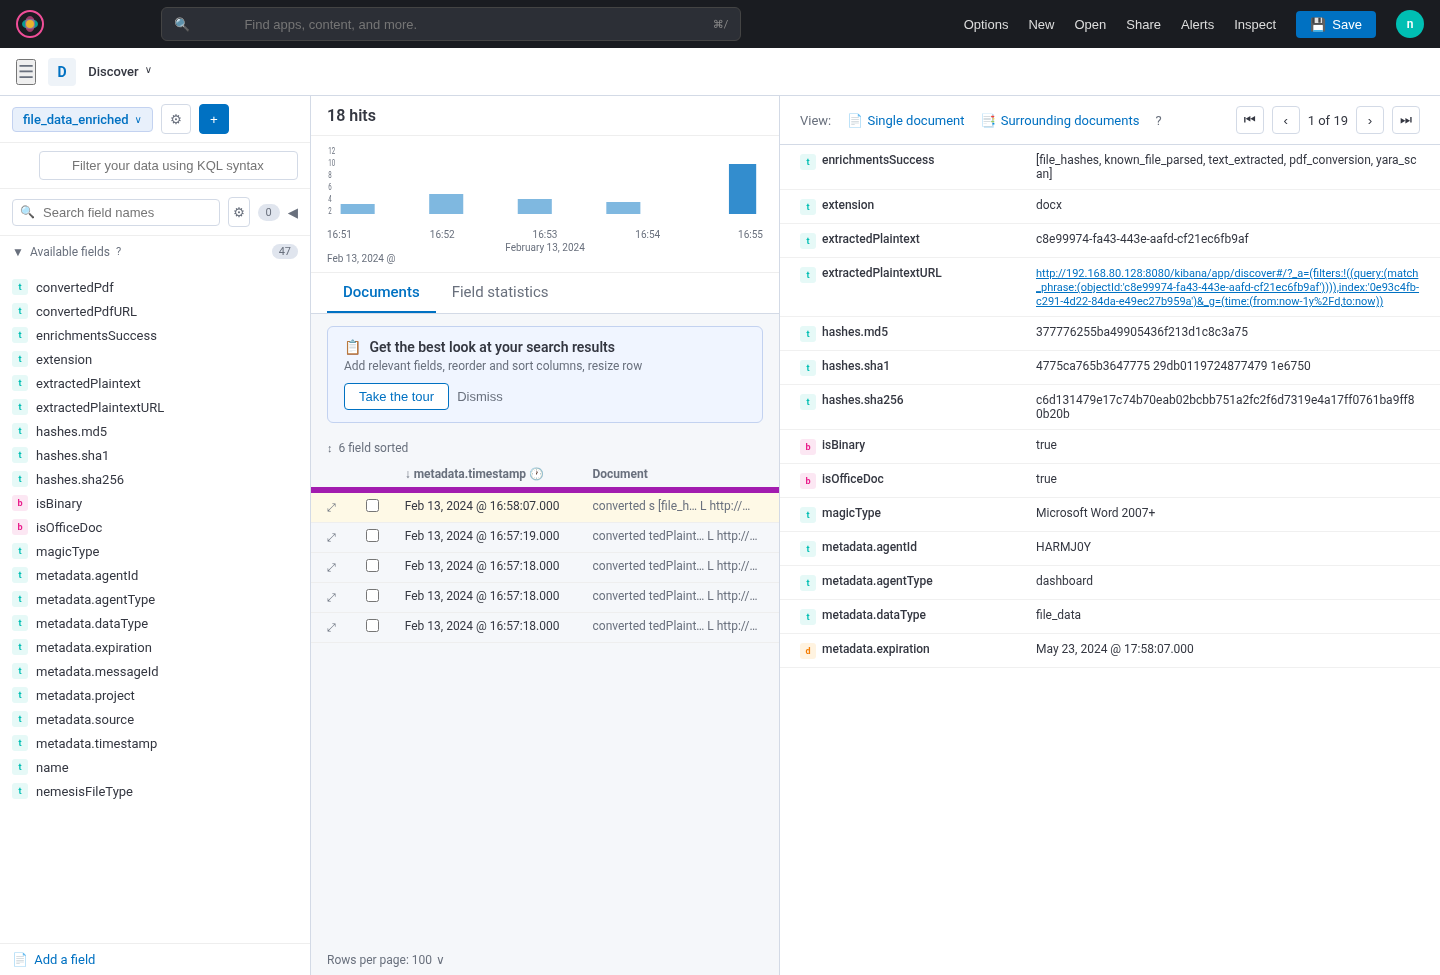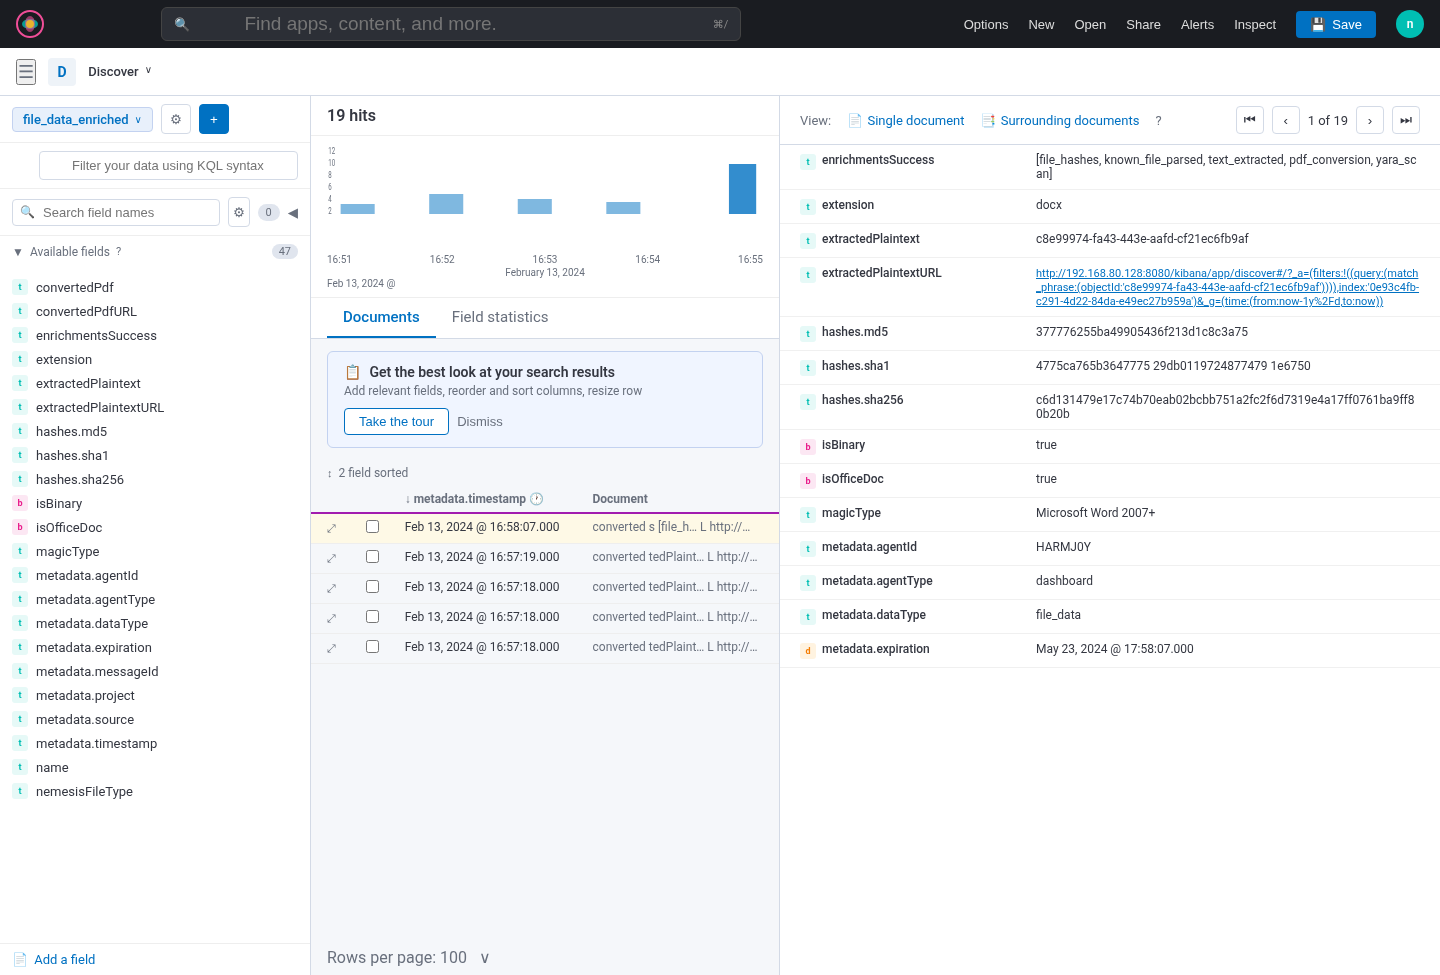--- a/index.html
+++ b/index.html
@@ -8,21 +8,21 @@
     
     .top-nav {
       display: flex; align-items: center; background: #1a1c21; height: 48px; padding: 0 16px; gap: 12px; position: relative; z-index: 100;
     }
     .elastic-logo { display: flex; align-items: center; gap: 8px; }
     .elastic-logo-circle { width: 28px; height: 28px; }
     .nav-search {
       flex: 1; max-width: 580px; margin: 0 auto; background: #2c2f36; border: 1px solid #444; border-radius: 6px;
       display: flex; align-items: center; padding: 0 12px; gap: 8px; height: 34px;
     }
-    .nav-search input { background: transparent; border: none; outline: none; color: #a3a3a3; font-size: 19px; flex: 1; padding-left: 46px; }
+    .nav-search input { background: transparent; border: none; outline: none; color: #a3a3a3; font-size: 13px; flex: 1; padding-left: 46px; }
     .nav-search .kbd { color: #888; font-size: 11px; }
     .nav-right { margin-left: auto; display: flex; align-items: center; gap: 20px; }
     .nav-right button {
       background: transparent; border: none; color: #ddd; cursor: pointer; font-size: 13px; display: flex; align-items: center; gap: 4px;
     }
     .nav-right .btn-save {
       background: #0071c2; color: white; border: none; border-radius: 4px; padding: 6px 14px; cursor: pointer; font-size: 13px; display: flex; align-items: center; gap: 6px;
     }
     .avatar { width: 28px; height: 28px; border-radius: 50%; background: #00bfb3; color: white; display: flex; align-items: center; justify-content: center; font-size: 12px; font-weight: 600; }
 
@@ -62,42 +62,42 @@
     .field-type.text { background: #e6f9f7; color: #00bfb3; }
     .field-type.bool { background: #fce7f3; color: #e91e8c; }
     .add-field-btn { display: flex; align-items: center; gap: 6px; padding: 8px 12px; cursor: pointer; color: #0071c2; font-size: 13px; border-top: 1px solid #eee; }
 
     
     .center-content { flex: 1; overflow: hidden; display: flex; flex-direction: column; border-right: 1px solid #d3dae6; }
     .hits-header { display: flex; align-items: center; padding: 10px 16px; background: white; border-bottom: 1px solid #eee; }
     .hits-count { font-size: 16px; font-weight: 600; }
     .chart-area { background: white; padding: 8px 16px; border-bottom: 1px solid #eee; }
     .chart-svg { width: 100%; height: 80px; }
-    .time-labels { display: flex; justify-content: space-between; padding: 2px 0; font-size: 10px; color: #69707d; margin-top: 25px; }
+    .time-labels { display: flex; justify-content: space-between; padding: 2px 0; font-size: 10px; color: #69707d; }
     .date-label { text-align: center; font-size: 10px; color: #69707d; }
     .tabs-row { display: flex; padding: 0 16px; background: white; border-bottom: 1px solid #d3dae6; }
     .tab { padding: 10px 16px; cursor: pointer; font-size: 15px; color: #69707d; border-bottom: 2px solid transparent; }
     .tab.active { color: #0071c2; border-bottom-color: #0071c2; font-weight: 500; }
     .best-look-banner { background: #f0f5ff; border: 1px solid #c3d2f0; border-radius: 6px; margin: 12px 16px; padding: 12px 16px; }
     .best-look-title { font-size: 14px; font-weight: 600; margin-bottom: 4px; display: flex; align-items: center; gap: 8px; }
     .best-look-desc { font-size: 12px; color: #69707d; margin-bottom: 10px; }
     .banner-actions { display: flex; gap: 8px; }
     .btn-tour { background: white; border: 1px solid #0071c2; color: #0071c2; border-radius: 4px; padding: 5px 14px; cursor: pointer; font-size: 13px; }
     .btn-dismiss { background: transparent; border: none; color: #69707d; cursor: pointer; font-size: 13px; }
     .sort-row { display: flex; align-items: center; gap: 6px; padding: 6px 16px; font-size: 12px; color: #69707d; }
     .sort-icon { font-size: 11px; }
     .docs-table { width: 100%; border-collapse: collapse; font-size: 12px; }
-    .docs-table th { padding: 6px 12px; text-align: left; border-bottom: 2px solid #a21caf; font-size: 12px; color: #69707d; white-space: nowrap; }
+    .docs-table th { padding: 6px 12px; text-align: left; border-bottom: 6px solid #a21caf; font-size: 12px; color: #69707d; white-space: nowrap; }
     .docs-table td { padding: 6px 12px; border-bottom: 1px solid #eee; vertical-align: top; }
     .docs-table tr.highlighted { background: #fef9e6; }
     .row-actions { display: flex; gap: 4px; }
     .row-action-btn { background: transparent; border: none; cursor: pointer; color: #69707d; font-size: 11px; padding: 2px 4px; }
     .doc-cell { max-width: 200px; overflow: hidden; text-overflow: ellipsis; white-space: nowrap; color: #69707d; }
     .table-scroll { overflow-y: auto; flex: 1; }
-    .rows-per-page { padding: 8px 16px; font-size: 16px; color: #69707d; display: flex; align-items: center; gap: 12px; cursor: pointer; }
+    .rows-per-page { padding: 8px 16px; font-size: 12px; color: #69707d; display: flex; align-items: center; gap: 4px; cursor: pointer; }
 
     
     .right-panel { width: 660px; background: white; display: flex; flex-direction: column; overflow: hidden; }
     .panel-header { display: flex; align-items: center; padding: 16px 20px; border-bottom: 1px solid #d3dae6; }
     .panel-title { font-size: 20px; font-weight: 600; flex: 1; }
     .panel-close { background: transparent; border: none; cursor: pointer; color: #69707d; font-size: 18px; }
     .view-row { display: flex; align-items: center; gap: 16px; padding: 10px 20px; border-bottom: 1px solid #d3dae6; }
     .view-label { font-size: 13px; color: #69707d; }
     .view-link { display: flex; align-items: center; gap: 4px; color: #0071c2; cursor: pointer; font-size: 13px; }
     .nav-controls { margin-left: auto; display: flex; align-items: center; gap: 8px; }
@@ -289,21 +289,21 @@
 
     <div class="add-field-btn">
       <span>📄</span>
       <span>Add a field</span>
     </div>
   </div>
 
   <div class="center-content">
 
     <div class="hits-header">
-      <span class="hits-count">19 hits</span>
+      <span class="hits-count">18 hits</span>
     </div>
 
     <div class="chart-area">
       <svg class="chart-svg" viewBox="0 0 640 80" preserveAspectRatio="none">
         <rect x="0" y="0" width="640" height="80" fill="white"></rect>
 
         <text x="2" y="10" font-size="9" fill="#69707d">12</text>
         <text x="2" y="22" font-size="9" fill="#69707d">10</text>
         <text x="2" y="34" font-size="9" fill="#69707d">8</text>
         <text x="2" y="46" font-size="9" fill="#69707d">6</text>
@@ -339,21 +339,21 @@
       </div>
       <div class="best-look-desc">Add relevant fields, reorder and sort columns, resize row</div>
       <div class="banner-actions">
         <button class="btn-tour">Take the tour</button>
         <button class="btn-dismiss">Dismiss</button>
       </div>
     </div>
 
     <div class="sort-row">
       <span class="sort-icon">↕</span>
-      <span>2 field sorted</span>
+      <span>6 field sorted</span>
     </div>
 
     <div class="table-scroll">
       <table class="docs-table">
         <thead>
           <tr>
             <th></th>
             <th></th>
             <th>
               <span>↓</span>

